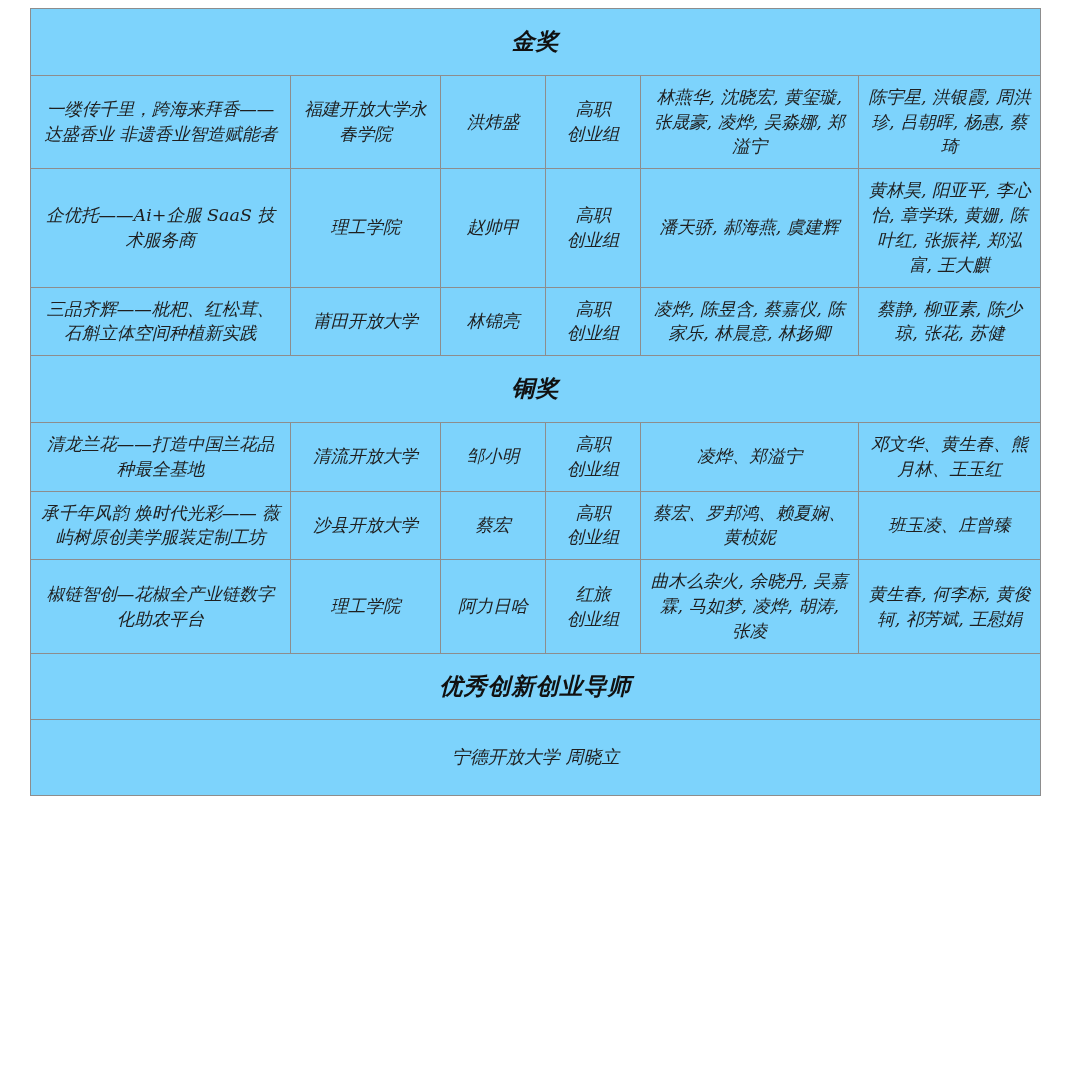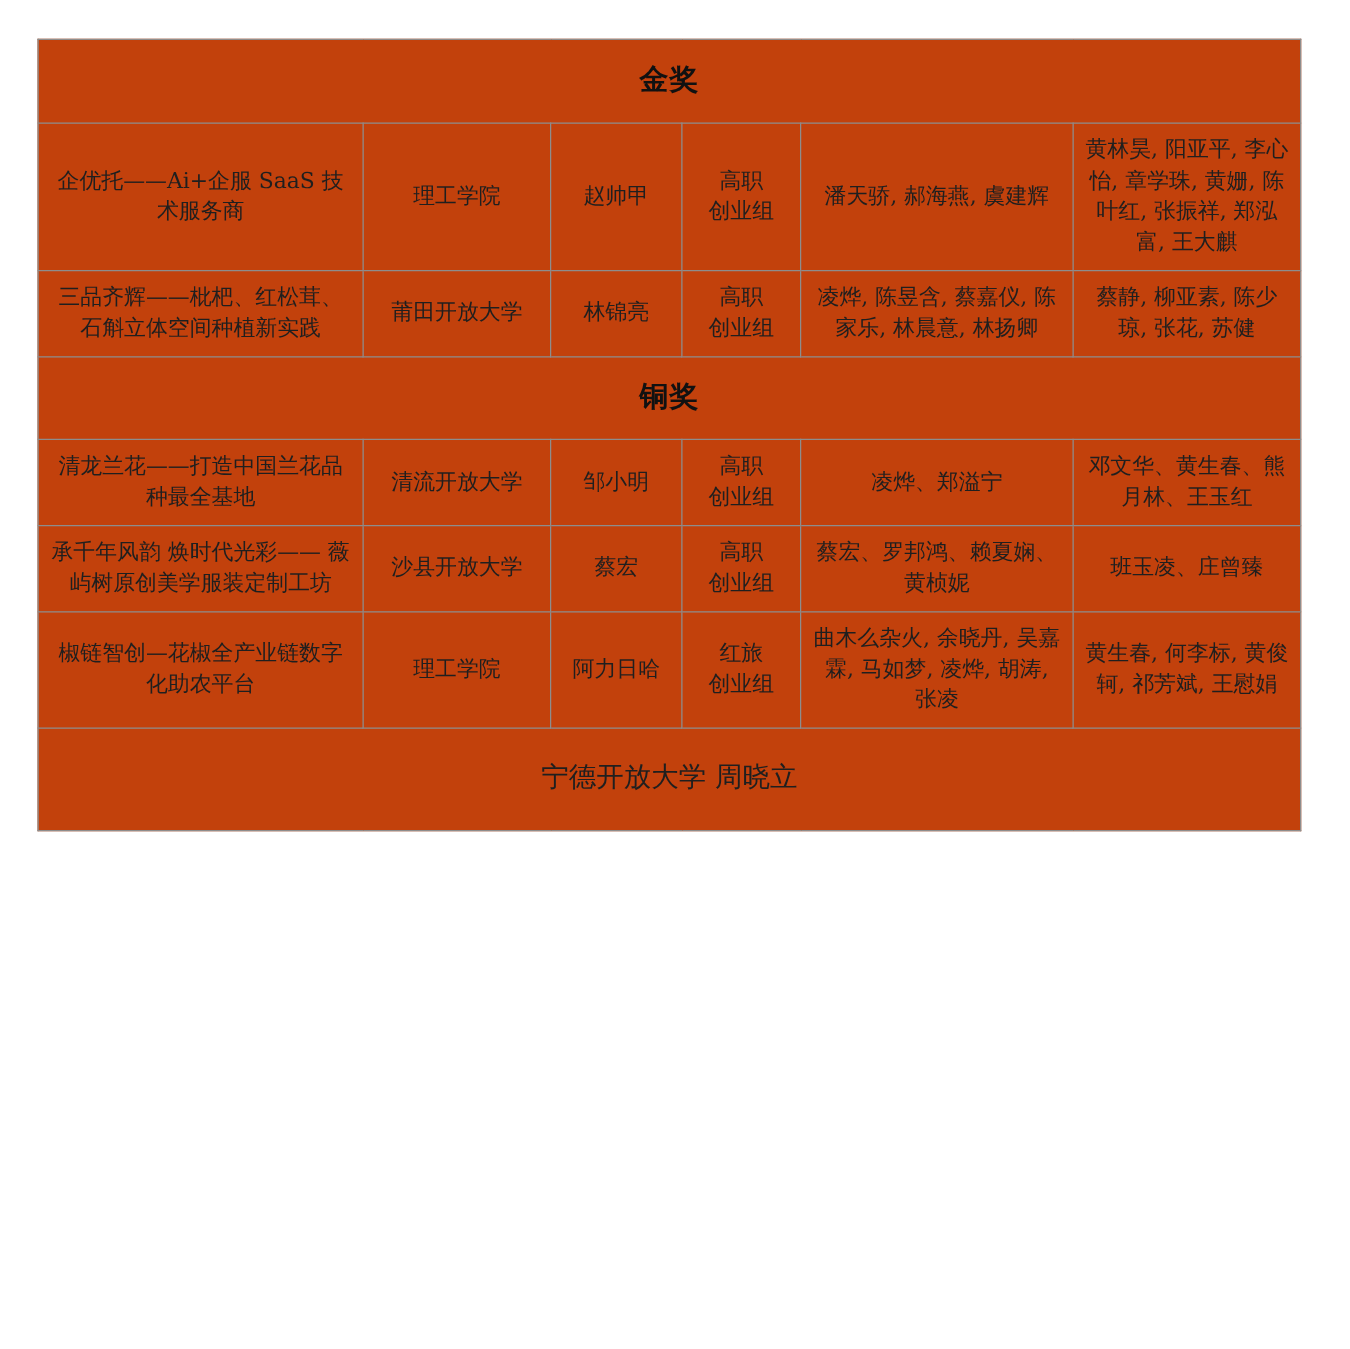--- a/index.html
+++ b/index.html
@@ -18,25 +18,26 @@
   .page {
     position: relative;
     width: 1080px;
     height: 1079px;
     background: #ffffff;
     box-sizing: border-box;
   }
   .award-table {
     position: absolute;
     left: 30px;
-    top: 31px;
+    top: 8px;
     width: 1010px;
     border-collapse: collapse;
     table-layout: fixed;
-    background: #c2410c;
+    background: #7dd3fc;
+    font-style: italic;
   }
   .award-table td {
     border: 1px solid #8d8d8d;
     padding: 6px 7px;
     text-align: center;
     vertical-align: middle;
     line-height: 1.42;
     font-size: 17.5px;
     color: #1f1f1f;
     word-break: break-word;
@@ -60,21 +61,21 @@
   }
   tr.header-row td {
     padding: 10px 6px;
     font-size: 17.5px;
   }
   tr.data-row td {
     padding: 9px 8px;
   }
   tr.mentor-row td {
     padding: 24px 0 25px;
-    font-size: 22px;
+    font-size: 18px;
     margin-left: 17px;
   }
   .stack {
     display: block;
   }
   .stack span {
     display: block;
   }
 </style>
 </head>
@@ -92,20 +93,33 @@
     </colgroup>
     <tbody>
 
       <tr class="section-row">
         <td colspan="6">金奖</td>
       </tr>
 
 
 
 
+      <tr class="data-row">
+        <td>一缕传千里，跨海来拜香——达盛香业  非遗香业智造赋能者</td>
+        <td>福建开放大学永春学院</td>
+        <td>洪炜盛</td>
+        <td>
+          <span class="stack">
+            <span>高职</span>
+            <span>创业组</span>
+          </span>
+        </td>
+        <td>林燕华, 沈晓宏, 黄玺璇, 张晟豪, 凌烨, 吴淼娜, 郑溢宁</td>
+        <td>陈宇星, 洪银霞, 周洪珍, 吕朝晖, 杨惠, 蔡琦</td>
+      </tr>
 
       <tr class="data-row">
         <td>企优托——Ai+企服 SaaS 技术服务商</td>
         <td>理工学院</td>
         <td>赵帅甲</td>
         <td>
           <span class="stack">
             <span>高职</span>
             <span>创业组</span>
           </span>
@@ -167,19 +181,22 @@
         <td>
           <span class="stack">
             <span>红旅</span>
             <span>创业组</span>
           </span>
         </td>
         <td>曲木么杂火, 余晓丹, 吴嘉霖, 马如梦, 凌烨, 胡涛, 张凌</td>
         <td>黄生春, 何李标, 黄俊轲, 祁芳斌, 王慰娟</td>
       </tr>
 
+      <tr class="section-row">
+        <td colspan="6">优秀创新创业导师</td>
+      </tr>
       <tr class="mentor-row">
         <td colspan="6">宁德开放大学 周晓立</td>
       </tr>
 
     </tbody>
   </table>
 </div>
 
 </body></html>

